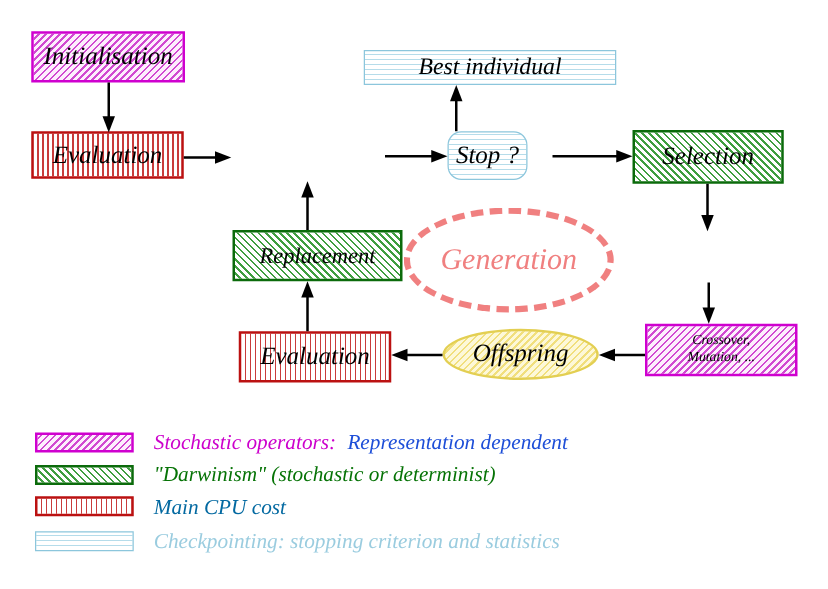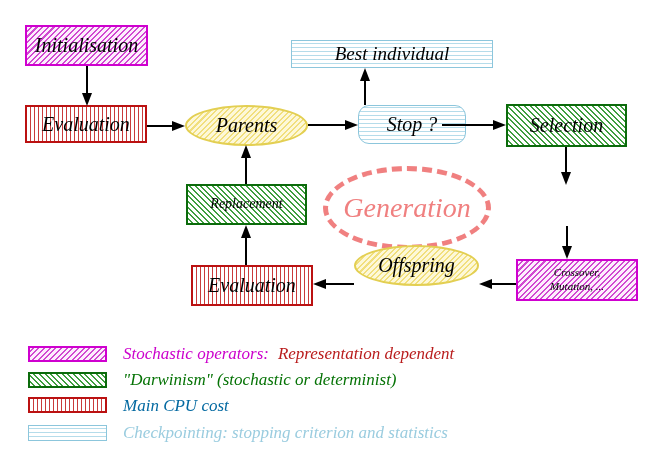--- a/index.html
+++ b/index.html
@@ -28,73 +28,72 @@
     background:repeating-linear-gradient(0deg,#ffffff 0 3px,#b5dcea 3px 4px);
     border:1px solid #8cc6dc;
   }
   .ellipse-yellow{
     background:repeating-linear-gradient(-45deg,#fdf8d8 0 2.5px,#f1df7d 2.5px 4px);
     border:2px solid #e3cf52;border-radius:50%;
   }
   .rounded{border-radius:11px;}
   .generation{
     position:absolute;box-sizing:border-box;border:5px dashed #f08080;border-radius:50%;
-    color:#f08080;display:flex;align-items:center;justify-content:center;font-size:28px;
+    color:#f08080;display:flex;align-items:center;justify-content:center;font-size:24px;
   }
   
   .aline{position:absolute;background:#000;}
   .h{height:2px;} .v{width:2px;}
   .ahead{position:absolute;width:0;height:0;}
   .ahead.right{border-top:5px solid transparent;border-bottom:5px solid transparent;border-left:13px solid #000;}
   .ahead.left {border-top:5px solid transparent;border-bottom:5px solid transparent;border-right:13px solid #000;}
   .ahead.down {border-left:5px solid transparent;border-right:5px solid transparent;border-top:13px solid #000;}
   .ahead.up   {border-left:5px solid transparent;border-right:5px solid transparent;border-bottom:13px solid #000;}
   
   .swatch{position:absolute;box-sizing:border-box;width:79px;height:16px;}
   .swatch.sw-cyan{border:1px solid #8cc6dc;}
   .ltext{position:absolute;font-size:17px;white-space:nowrap;line-height:20px;}
   .c-magenta{color:#cc00cc;}
-  .c-gold{color:#b91c1c;margin-left:9px;}
+  .c-gold{color:#1d4ed8;margin-left:9px;}
   .c-green{color:#067306;}
   .c-red{color:#0369a1;}
   .c-cyan{color:#9accdf;}
   .two-line{white-space:normal;font-size:11px;line-height:1.25;}
 </style>
 </head>
 <body>
 
 <div id="canvas">
 
   <div class="node hatch-magenta" style="left:25px;top:25px;width:123px;height:41px;">Initialisation</div>
 
   <div class="node lines-cyan" style="left:291px;top:40px;width:202px;height:28px;font-size:19px;">Best individual</div>
 
   <div class="node stripes-red" style="left:25px;top:105px;width:122px;height:38px;">Evaluation</div>
 
-  <div class="node ellipse-yellow" style="left:185px;top:105px;width:123px;height:41px;">Parents</div>
 
-  <div class="node lines-cyan rounded" style="left:358px;top:105px;width:108px;height:39px;">Stop ?</div>
+  <div class="node lines-cyan rounded" style="left:358px;top:105px;width:64px;height:39px;">Stop ?</div>
 
   <div class="node hatch-green" style="left:506px;top:104px;width:121px;height:43px;">Selection</div>
 
-  <div class="node hatch-green" style="left:186px;top:184px;width:121px;height:41px;font-size:14px;">Replacement</div>
+  <div class="node hatch-green" style="left:186px;top:184px;width:136px;height:41px;font-size:18px;">Replacement</div>
 
   <div class="generation" style="left:323px;top:166px;width:168px;height:84px;">
     <span>Generation</span>
   </div>
 
 
   <div class="node hatch-magenta two-line" style="left:516px;top:259px;width:122px;height:42px;">
     <div>
       <div>Crossover,</div>
       <div>Mutation, ...</div>
     </div>
   </div>
 
-  <div class="node ellipse-yellow" style="left:354px;top:245px;width:125px;height:41px;">Offspring</div>
+  <div class="node ellipse-yellow" style="left:354px;top:263px;width:125px;height:41px;">Offspring</div>
 
   <div class="node stripes-red" style="left:191px;top:265px;width:122px;height:41px;">Evaluation</div>
 
   <div class="aline v" style="left:86px;top:66px;height:28px;"></div>
   <div class="ahead down" style="left:82px;top:93px;"></div>
 
   <div class="aline h" style="left:147px;top:125px;width:26px;"></div>
   <div class="ahead right" style="left:172px;top:121px;"></div>
 
   <div class="aline h" style="left:308px;top:124px;width:38px;"></div>

